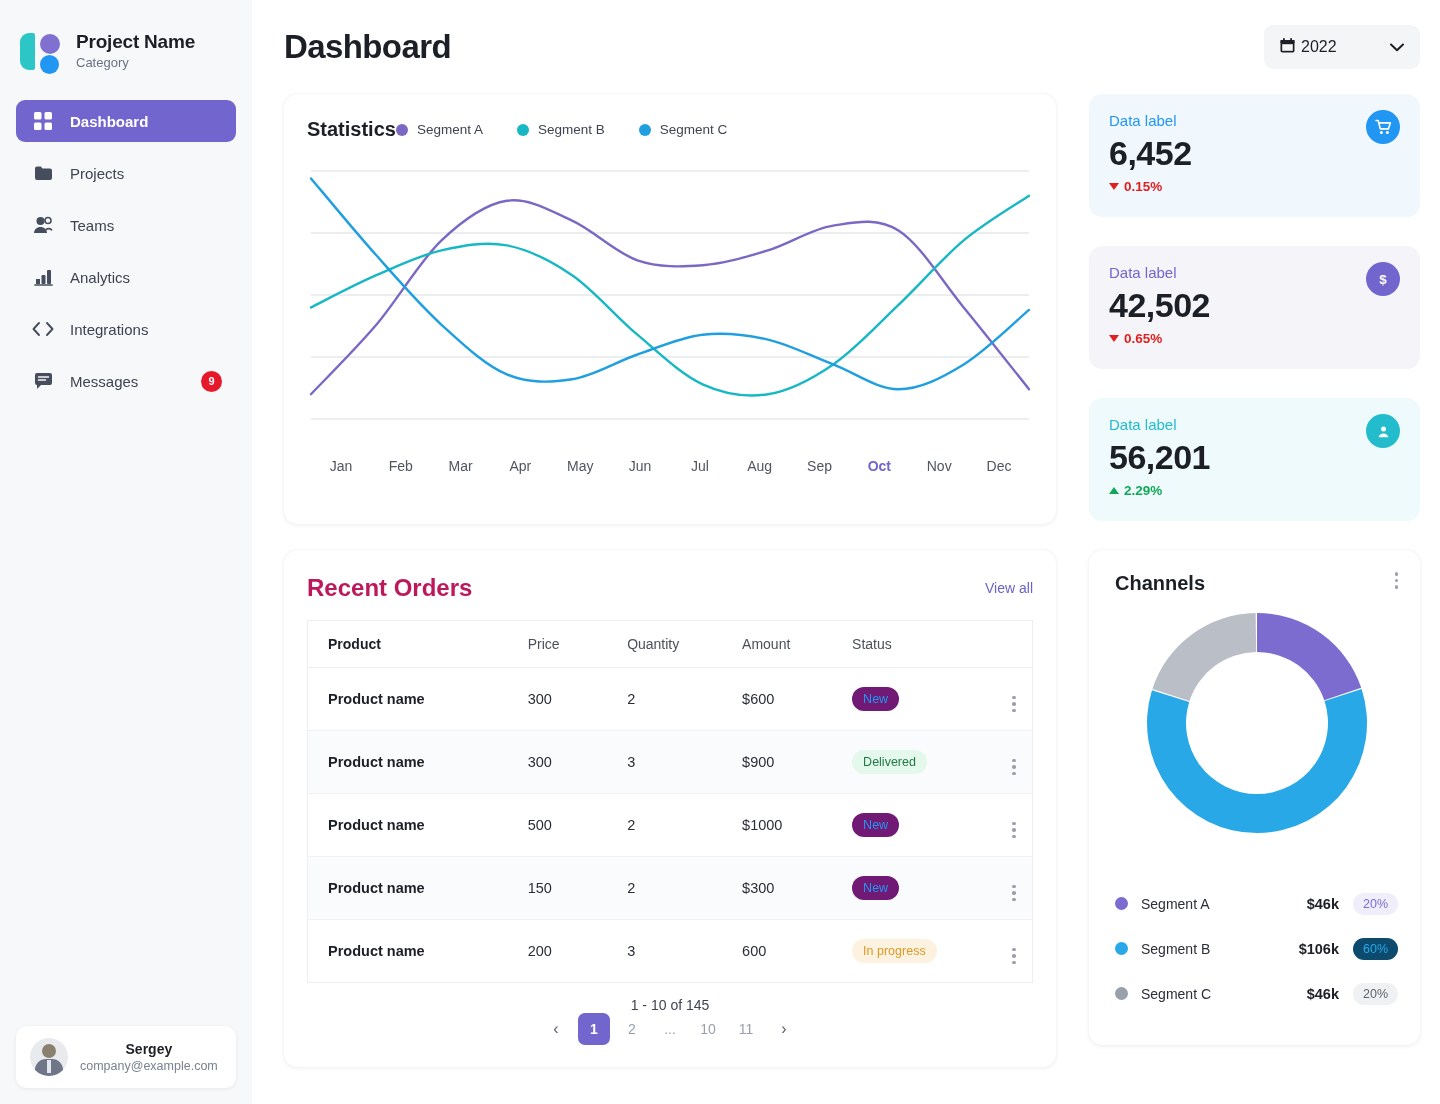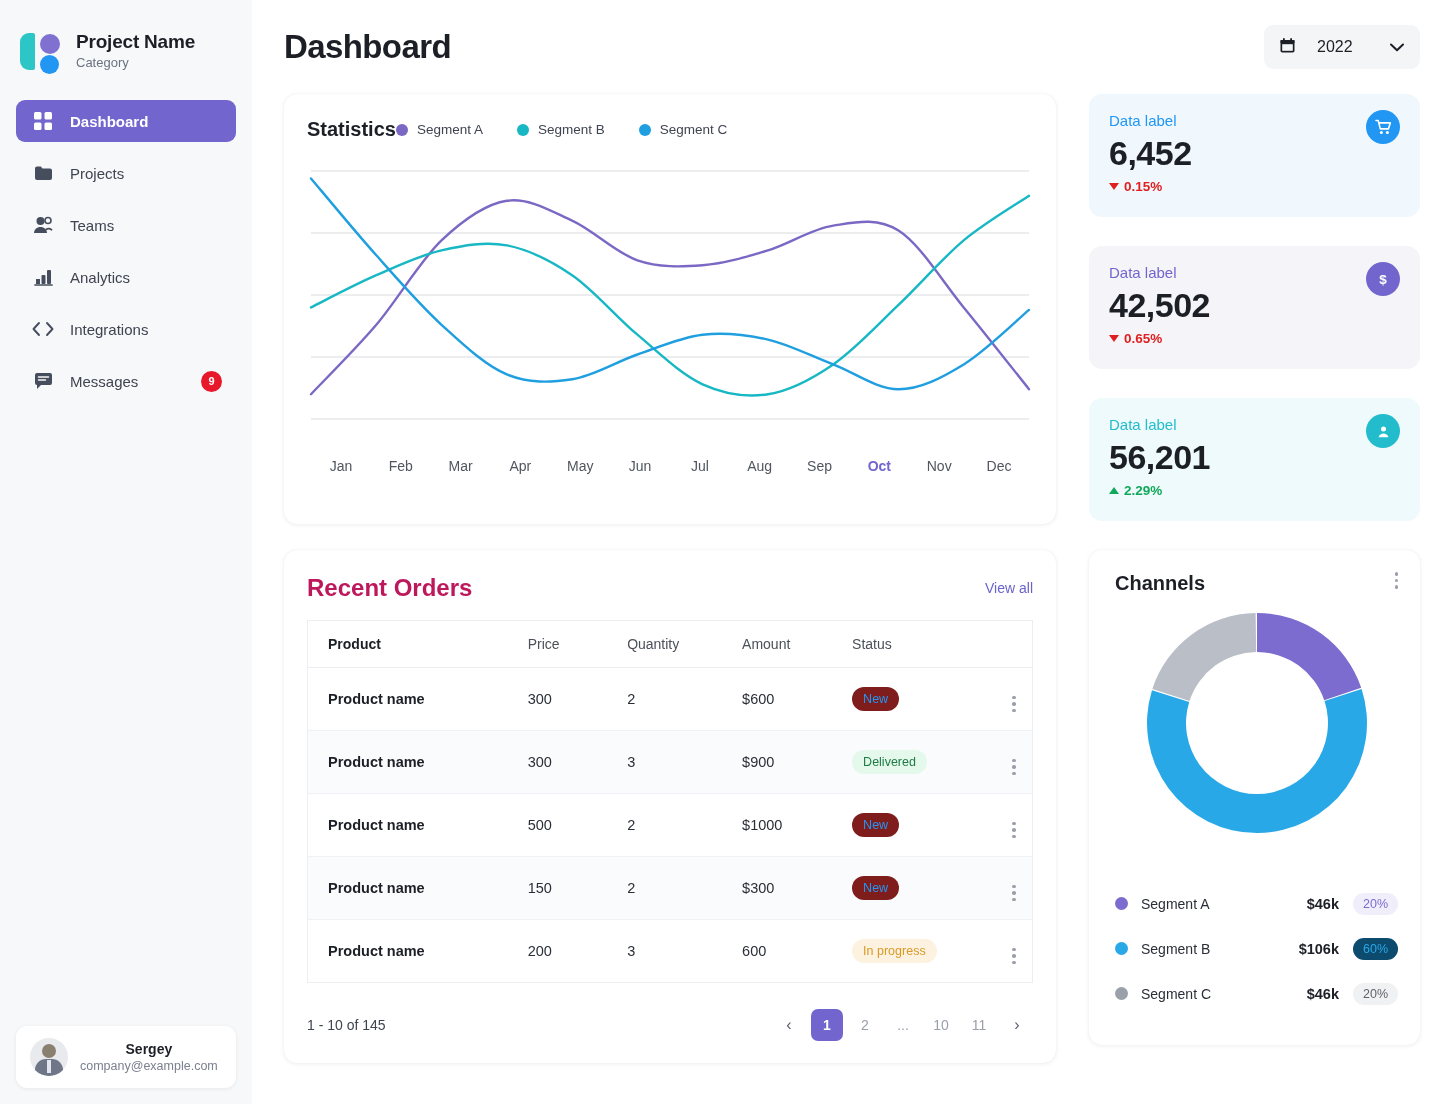--- a/index.html
+++ b/index.html
@@ -76,21 +76,21 @@
   
   .main { flex: 1; padding: 0 24px 0 32px; position: relative; }
   .topbar { display: flex; align-items: center; justify-content: space-between; height: 94px; }
   .page-title { font-size: 33px; font-weight: bold; letter-spacing: -0.6px; color: #1c1f26; }
   .year-select {
     display: flex; align-items: center; gap: 11px;
     background: #f4f5f7; border-radius: 9px;
     height: 44px; padding: 0 16px; min-width: 156px;
     cursor: pointer; justify-content: space-between;
   }
-  .year-left { display: flex; align-items: center; gap: 22px; }
+  .year-left { display: flex; align-items: center; gap: 6px; }
   .year-text { font-size: 16px; color: #1c1f26; }
 
   .content { display: flex; gap: 33px; }
   .col-left { width: 772px; flex: 0 0 772px; }
   .col-right { width: 331px; flex: 0 0 331px; }
 
   .card {
     background: #ffffff; border-radius: 13px;
     box-shadow: 0 1px 5px rgba(23,30,50,.07), 0 0 1px rgba(23,30,50,.09);
   }
@@ -122,26 +122,26 @@
   td { padding: 18px 0 18px 20px; font-size: 14.5px; color: #2a2e37; border-bottom: 1px solid #f0f1f4; }
   tr.alt td { background: #fafbfc; }
   tbody tr:last-child td { border-bottom: none; }
   .c-prod { width: 215px; font-weight: bold; color:#1c1f26; }
   .c-price { width: 105px; }
   .c-qty { width: 120px; }
   .c-amt { width: 115px; }
   .c-status { width: 150px; }
   .c-menu { width: 60px; text-align: center; }
   .pill { display: inline-block; padding: 5px 11px; border-radius: 12px; font-size: 12.5px; }
-  .pill.new { background: #7f1d1d; color: #2196f3; }
+  .pill.new { background: #701a75; color: #2196f3; }
   .pill.delivered { background: #e4f8ec; color: #1f7a44; }
   .pill.progress { background: #fdf2e0; color: #d99a27; }
   .kebab { display:inline-flex; flex-direction: column; gap: 3px; cursor: pointer; align-items:center; }
   .kebab i { width: 3.5px; height: 3.5px; border-radius: 50%; background: #9aa0ab; display:block; }
-  .pager { display: flex; align-items: center; justify-content: space-between; margin-top: 26px; }
+  .pager { display: flex; align-items: center; justify-content: space-between; margin-top: 14px; flex-direction: column; }
   .pager-info { font-size: 14px; color: #3f4451; }
   .pager-ctl { display: flex; align-items: center; gap: 6px; }
   .pg {
     min-width: 32px; height: 32px; border-radius: 7px;
     display: flex; align-items: center; justify-content: center;
     font-size: 14px; color: #9aa0ab; cursor: pointer; padding: 0 6px;
   }
   .pg.active { background: #7265cd; color: #fff; font-weight: bold; }
   .pg.arrow { color: #5a6070; font-size: 16px; }
 

